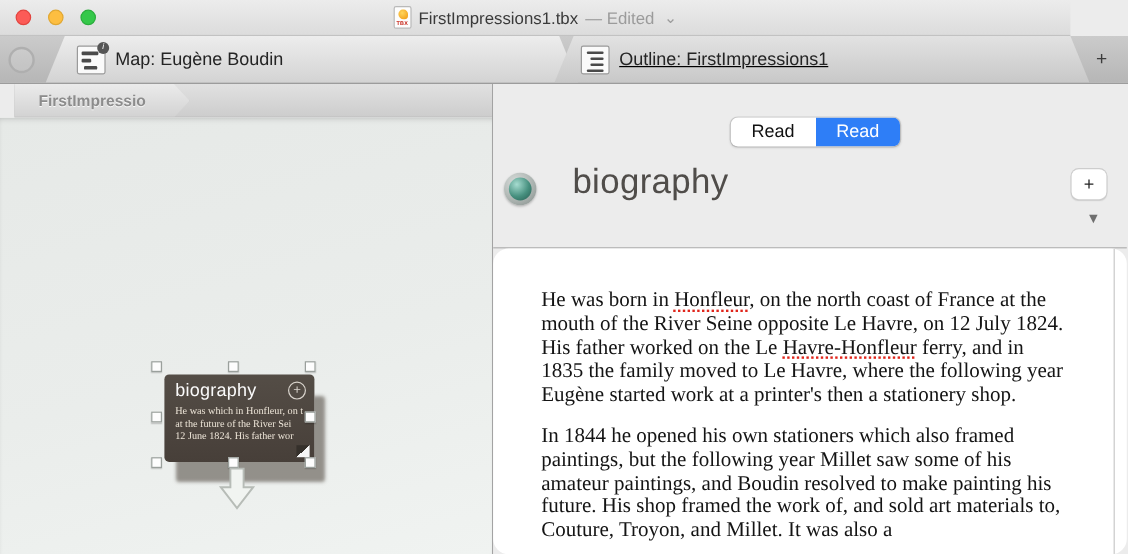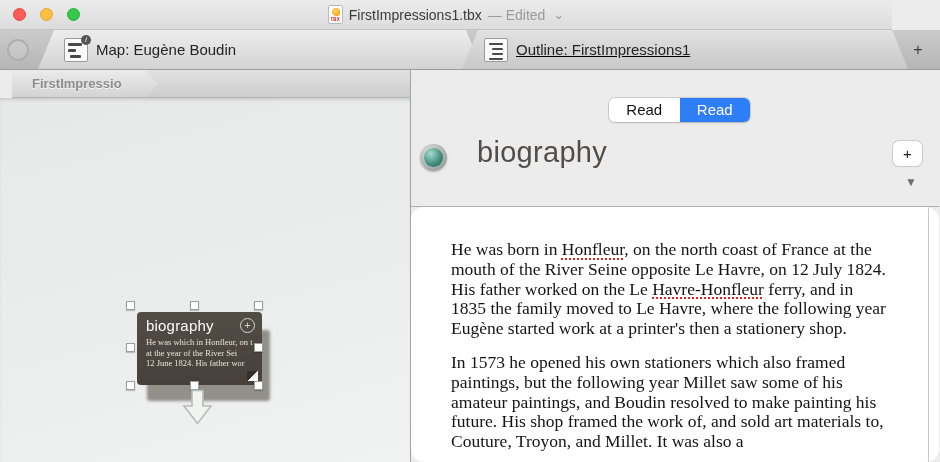--- a/index.html
+++ b/index.html
@@ -171,21 +171,21 @@
 
       <div class="map">
 
         <div class="note">
           <div class="note-title-row">
             <span class="note-title">biography</span>
             <span class="note-plus">+</span>
           </div>
           <div class="note-preview">
             <div>He was which in Honfleur, on t</div>
-            <div>at the year of the River Sei</div>
+            <div>at the future of the River Sei</div>
             <div>12 June 1824. His father wor</div>
           </div>
           <span class="note-corner"></span>
         </div>
 
         <span class="handle" style="left:126px; top:203px;"></span>
         <span class="handle" style="left:190px; top:203px;"></span>
         <span class="handle" style="left:254px; top:203px;"></span>
         <span class="handle" style="left:126px; top:245px;"></span>
         <span class="handle" style="left:254px; top:245px;"></span>
@@ -207,20 +207,20 @@
         </div>
         <div class="sphere"></div>
         <div class="rp-title">biography</div>
         <div class="rp-add">+</div>
         <div class="rp-collapse">▼</div>
       </div>
 
       <div class="rp-text">
         <div class="body-text">
           <p><span>He was born in </span><span class="miss">Honfleur</span><span>, on the north coast of France at the mouth of the River Seine opposite Le Havre, on 12 July 1824. His father worked on the Le </span><span class="miss">Havre-Honfleur</span><span> ferry, and in 1835 the family moved to Le Havre, where the following year Eugène started work at a printer's then a stationery shop.</span></p>
-          <p>In 1573 he opened his own stationers which also framed paintings, but the following year Millet saw some of his amateur paintings, and Boudin resolved to make painting his future. His shop framed the work of, and sold art materials to, Couture, Troyon, and Millet. It was also a</p>
+          <p>In 1844 he opened his own stationers which also framed paintings, but the following year Millet saw some of his amateur paintings, and Boudin resolved to make painting his future. His shop framed the work of, and sold art materials to, Couture, Troyon, and Millet. It was also a</p>
         </div>
         <div class="scroll-line"></div>
       </div>
     </div>
 
   </div>
 </div>
 
 </body></html>

